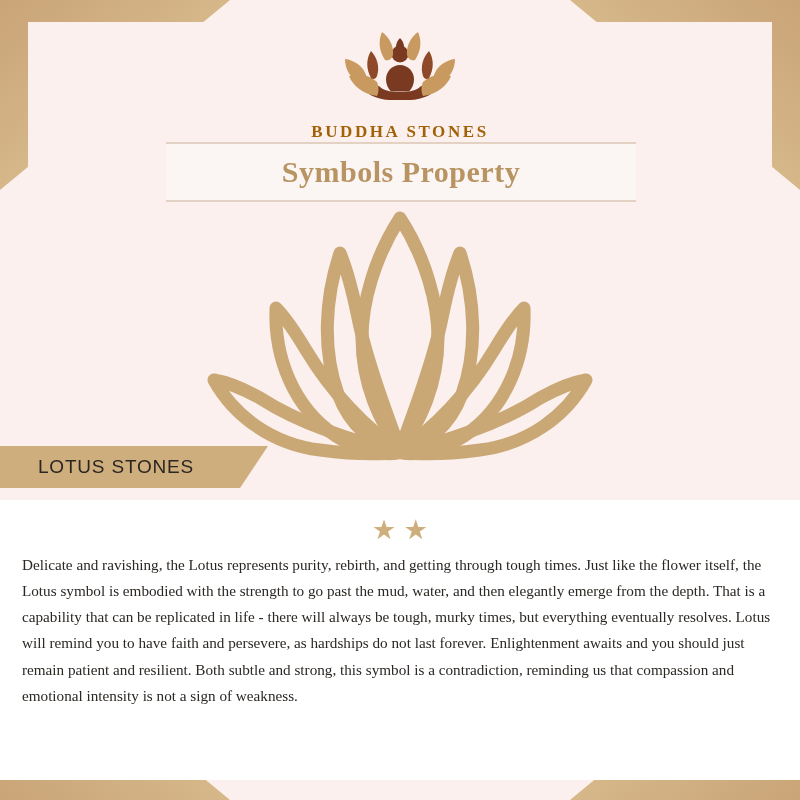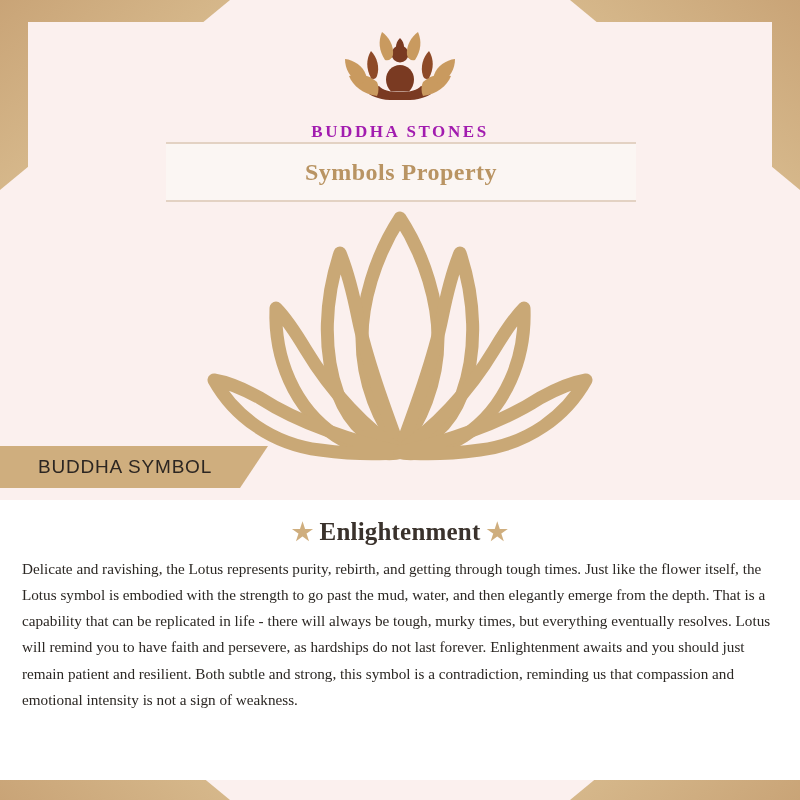--- a/index.html
+++ b/index.html
@@ -85,21 +85,21 @@
     width: 170px;
     height: 96px;
     margin: 0 auto;
     display: block;
   }
   .brand-name {
     margin-top: 2px;
     font-size: 17px;
     letter-spacing: 2.6px;
     font-weight: bold;
-    color: #a21caf;
+    color: #a16207;
     font-family: "Liberation Serif", serif;
     text-align: center;
   }
 
   
   .title-bar {
     position: absolute;
     z-index: 4;
     left: 166px;
     top: 142px;
@@ -108,21 +108,21 @@
     background: #fbf6f3;
     border-top: 2px solid #e3d2c3;
     border-bottom: 2px solid #e3d2c3;
     display: flex;
     align-items: center;
     justify-content: center;
   }
   .title-text {
     font-family: "Liberation Serif", serif;
     font-weight: bold;
-    font-size: 24px;
+    font-size: 30px;
     color: #b99463;
     letter-spacing: 0.5px;
   }
 
   
   .lotus-wrap {
     position: absolute;
     z-index: 3;
     left: 190px;
     top: 198px;
@@ -247,25 +247,24 @@
         <path d="M86 110 C84 160 104 210 146 238 C172 255 198 258 212 254 C176 232 140 192 116 152 C104 132 95 119 86 110 Z"></path>
         <path d="M334 110 C336 160 316 210 274 238 C248 255 222 258 208 254 C244 232 280 192 304 152 C316 132 325 119 334 110 Z"></path>
 
         <path d="M24 182 C44 218 82 246 130 252 C168 257 196 256 210 254 C166 244 110 226 70 200 C52 190 36 184 24 182 Z"></path>
         <path d="M396 182 C376 218 338 246 290 252 C252 257 224 256 210 254 C254 244 310 226 350 200 C368 190 384 184 396 182 Z"></path>
       </g>
     </svg>
   </div>
 
   <div class="ribbon">
-    <span class="ribbon-label">BUDDHA SYMBOL</span>
+    <span class="ribbon-label">LOTUS STONES</span>
   </div>
 
   <div class="body-card">
     <div class="headline">
       <span class="star">★</span>
-      <span>Enlightenment</span>
       <span class="star">★</span>
     </div>
     <p class="paragraph">Delicate and ravishing, the Lotus represents purity, rebirth, and getting through tough times. Just like the flower itself, the Lotus symbol is embodied with the strength to go past the mud, water, and then elegantly emerge from the depth. That is a capability that can be replicated in life - there will always be tough, murky times, but everything eventually resolves. Lotus will remind you to have faith and persevere, as hardships do not last forever. Enlightenment awaits and you should just remain patient and resilient. Both subtle and strong, this symbol is a contradiction, reminding us that compassion and emotional intensity is not a sign of weakness.</p>
   </div>
 
 </div>
 
 </body></html>

